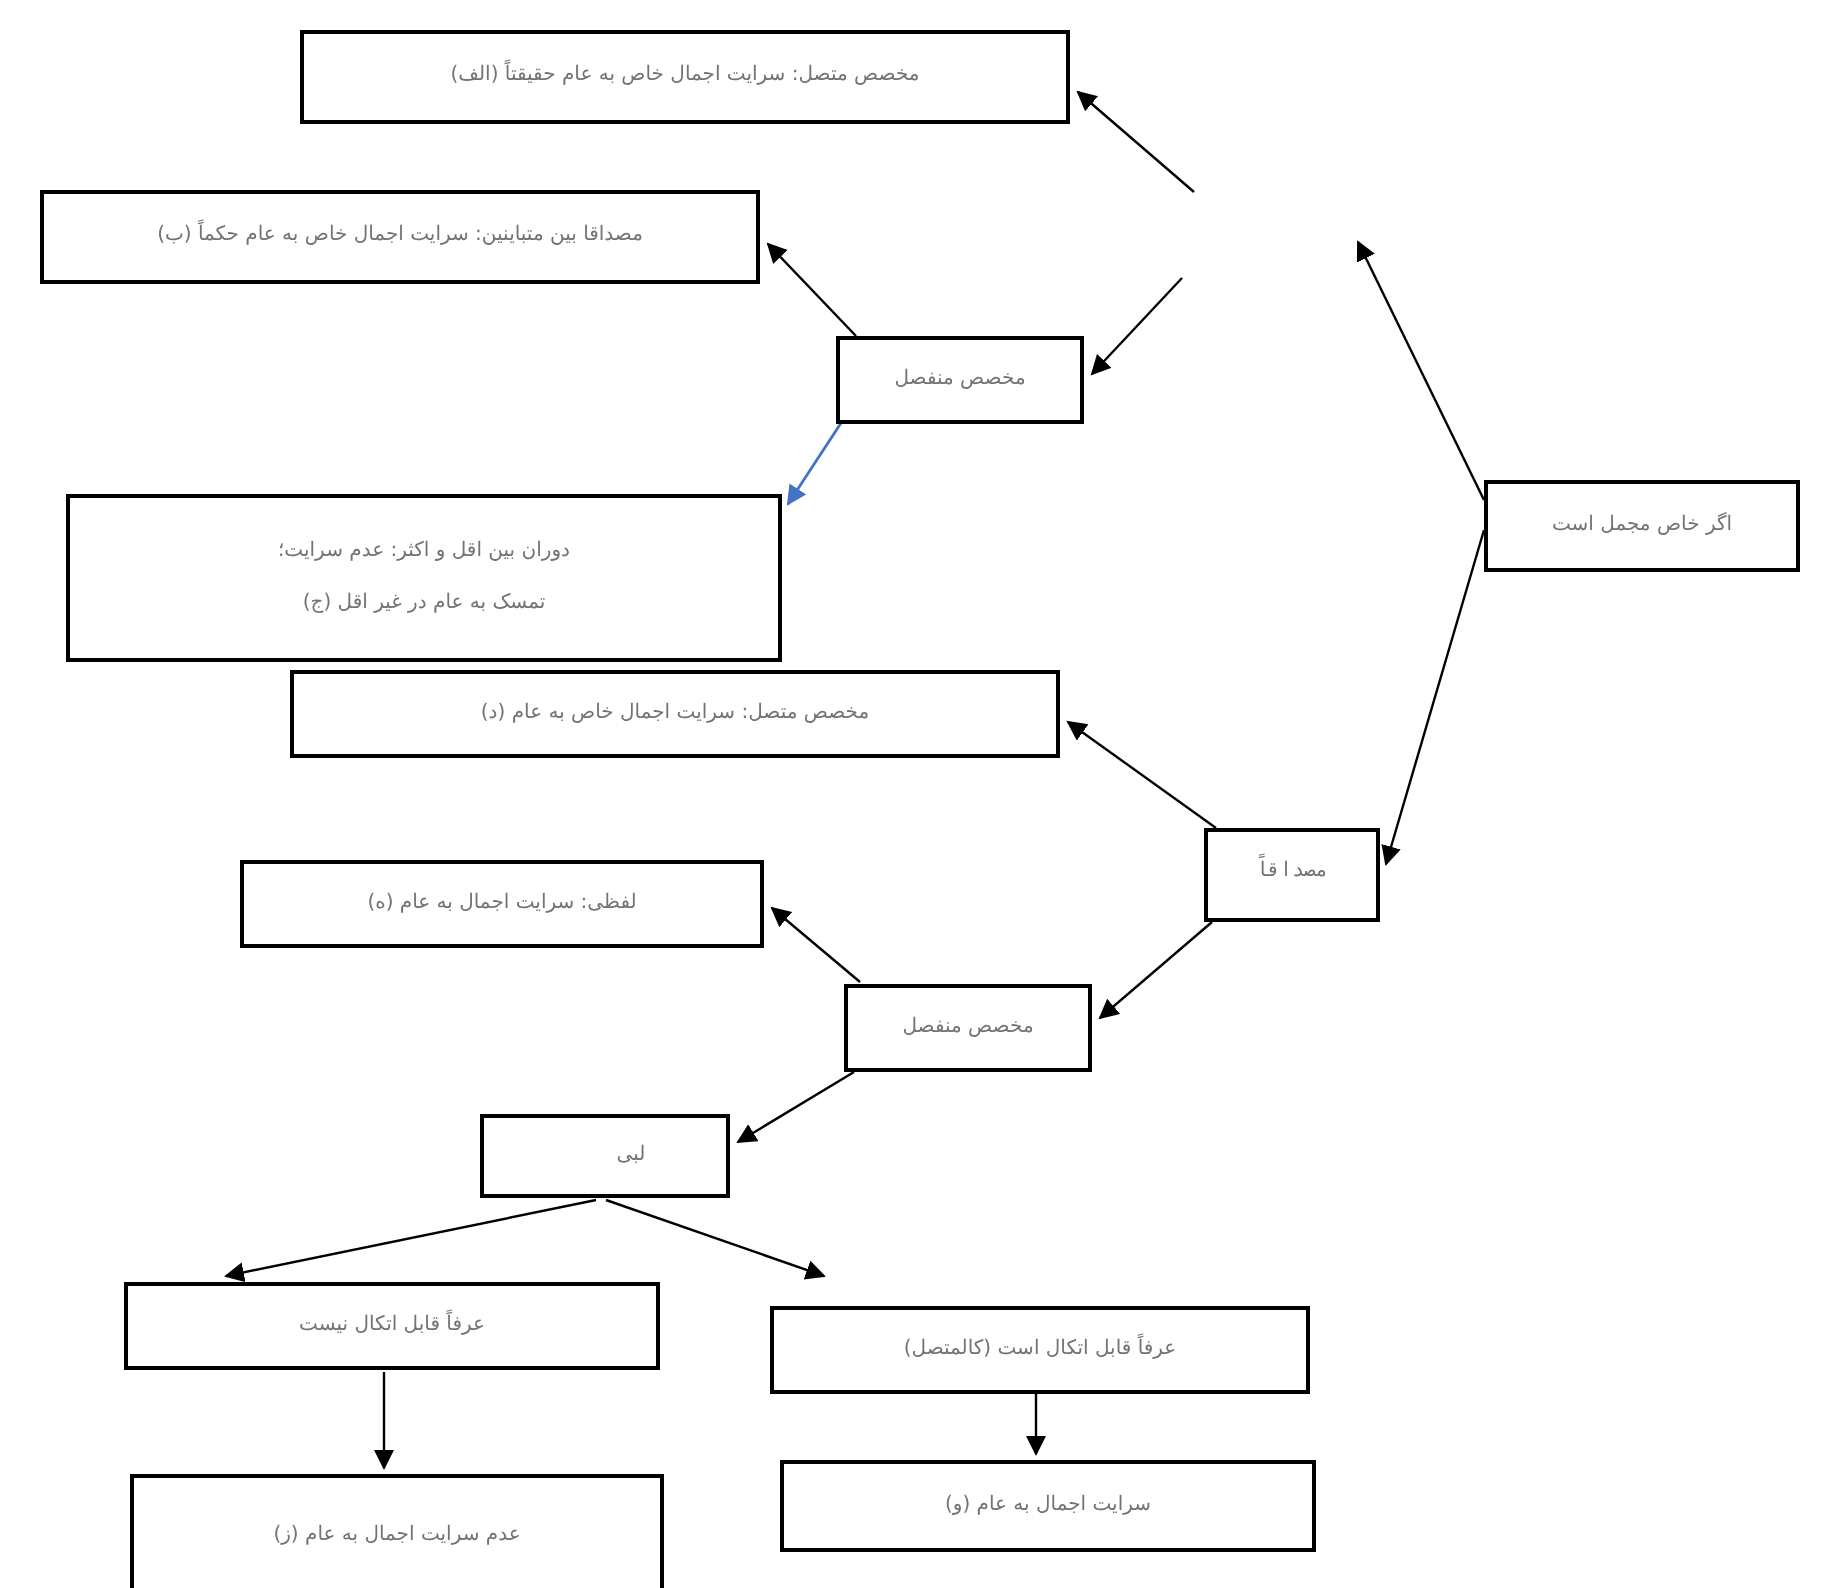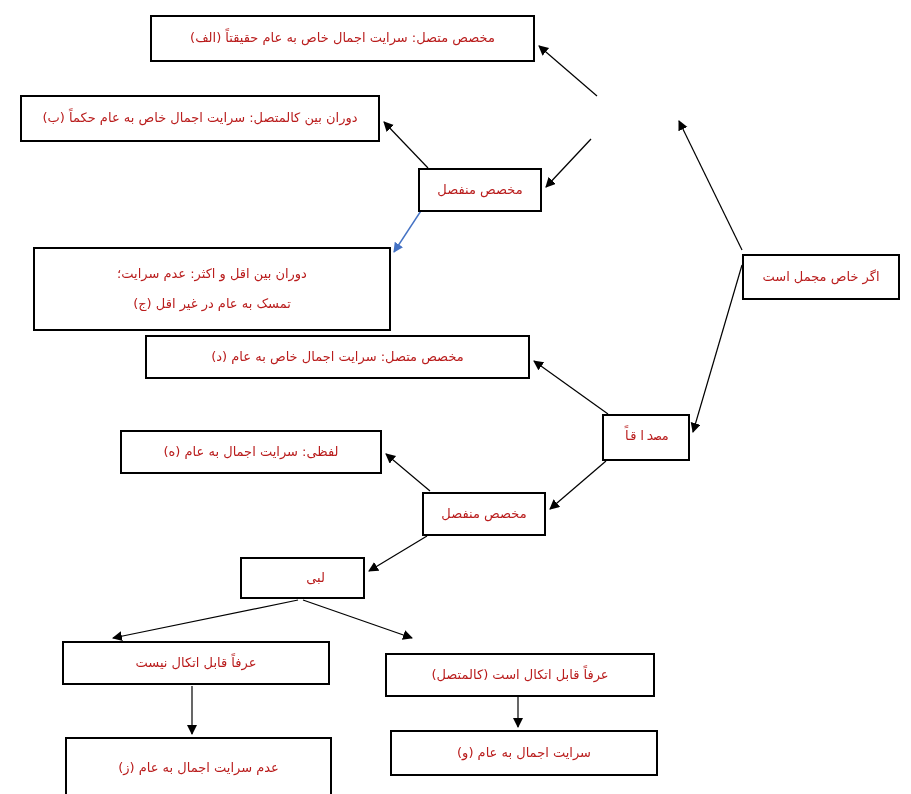--- a/index.html
+++ b/index.html
@@ -22,37 +22,37 @@
     position:absolute;
     box-sizing:border-box;
     border:2px solid #000000;
     background:#ffffff;
     display:flex;
     flex-direction:column;
     align-items:center;
     justify-content:center;
     direction:rtl;
     text-align:center;
-    font-size:13px;
-    color:#b91c1c;
+    font-size:10px;
+    color:#737373;
     z-index:2;
     line-height:1.25;
     padding:2px 6px;
   }
   .node.heavy{border-width:2.5px;}
   .jim-line{display:block;}
   .jim-line + .jim-line{margin-top:14px;}
 
   
   #n-alef      {left:150px;top:15px; width:385px;height:47px;}
   #n-be        {left:20px; top:95px; width:360px;height:47px;}
   #n-mafhuman  {left:588px;top:96px; width:87px; height:43px;}
   #n-mm1       {left:418px;top:168px;width:124px;height:44px;}
   #n-jim       {left:33px; top:232px;width:358px;height:84px;margin-top:15px;}
-  #n-root      {left:742px;top:254px;width:158px;height:46px;}
+  #n-root      {left:742px;top:240px;width:158px;height:46px;}
   #n-dal       {left:145px;top:335px;width:385px;height:44px;}
   #n-mesdaghan {left:602px;top:414px;width:88px; height:47px;font-family:Liberation Mono, monospace;}
   #n-he        {left:120px;top:430px;width:262px;height:44px;}
   #n-mm2       {left:422px;top:492px;width:124px;height:44px;}
   #n-labbi     {left:240px;top:557px;width:125px;height:42px;padding-left:32px;}
   #n-orfan-na  {left:62px; top:641px;width:268px;height:44px;}
   #n-orfan-ari {left:385px;top:641px;width:270px;height:44px;margin-top:12px;}
   #n-ze        {left:65px; top:737px;width:267px;height:63px;}
   #n-vav       {left:390px;top:730px;width:268px;height:46px;}
 </style>
@@ -86,21 +86,21 @@
 
     <line x1="298" y1="600" x2="113" y2="638" stroke="#000000" stroke-width="1.2" marker-end="url(#arrow-black)"></line>
     <line x1="303" y1="600" x2="412" y2="638" stroke="#000000" stroke-width="1.2" marker-end="url(#arrow-black)"></line>
 
     <line x1="192" y1="686" x2="192" y2="734" stroke="#000000" stroke-width="1.2" marker-end="url(#arrow-black)"></line>
     <line x1="518" y1="686" x2="518" y2="727" stroke="#000000" stroke-width="1.2" marker-end="url(#arrow-black)"></line>
   </svg>
 
   <div class="node" id="n-alef">مخصص متصل: سرایت اجمال خاص به عام حقیقتاً (الف)</div>
 
-  <div class="node" id="n-be">دوران بین کالمتصل: سرایت اجمال خاص به عام حکماً (ب)</div>
+  <div class="node" id="n-be">مصداقا بین متباینین: سرایت اجمال خاص به عام حکماً (ب)</div>
 
 
   <div class="node heavy" id="n-mm1">مخصص منفصل</div>
 
   <div class="node" id="n-jim">
     <span class="jim-line">دوران بین اقل و اکثر: عدم سرایت؛</span>
     <span class="jim-line">تمسک به عام در غیر اقل (ج)</span>
   </div>
 
   <div class="node" id="n-root">اگر خاص مجمل است</div>

